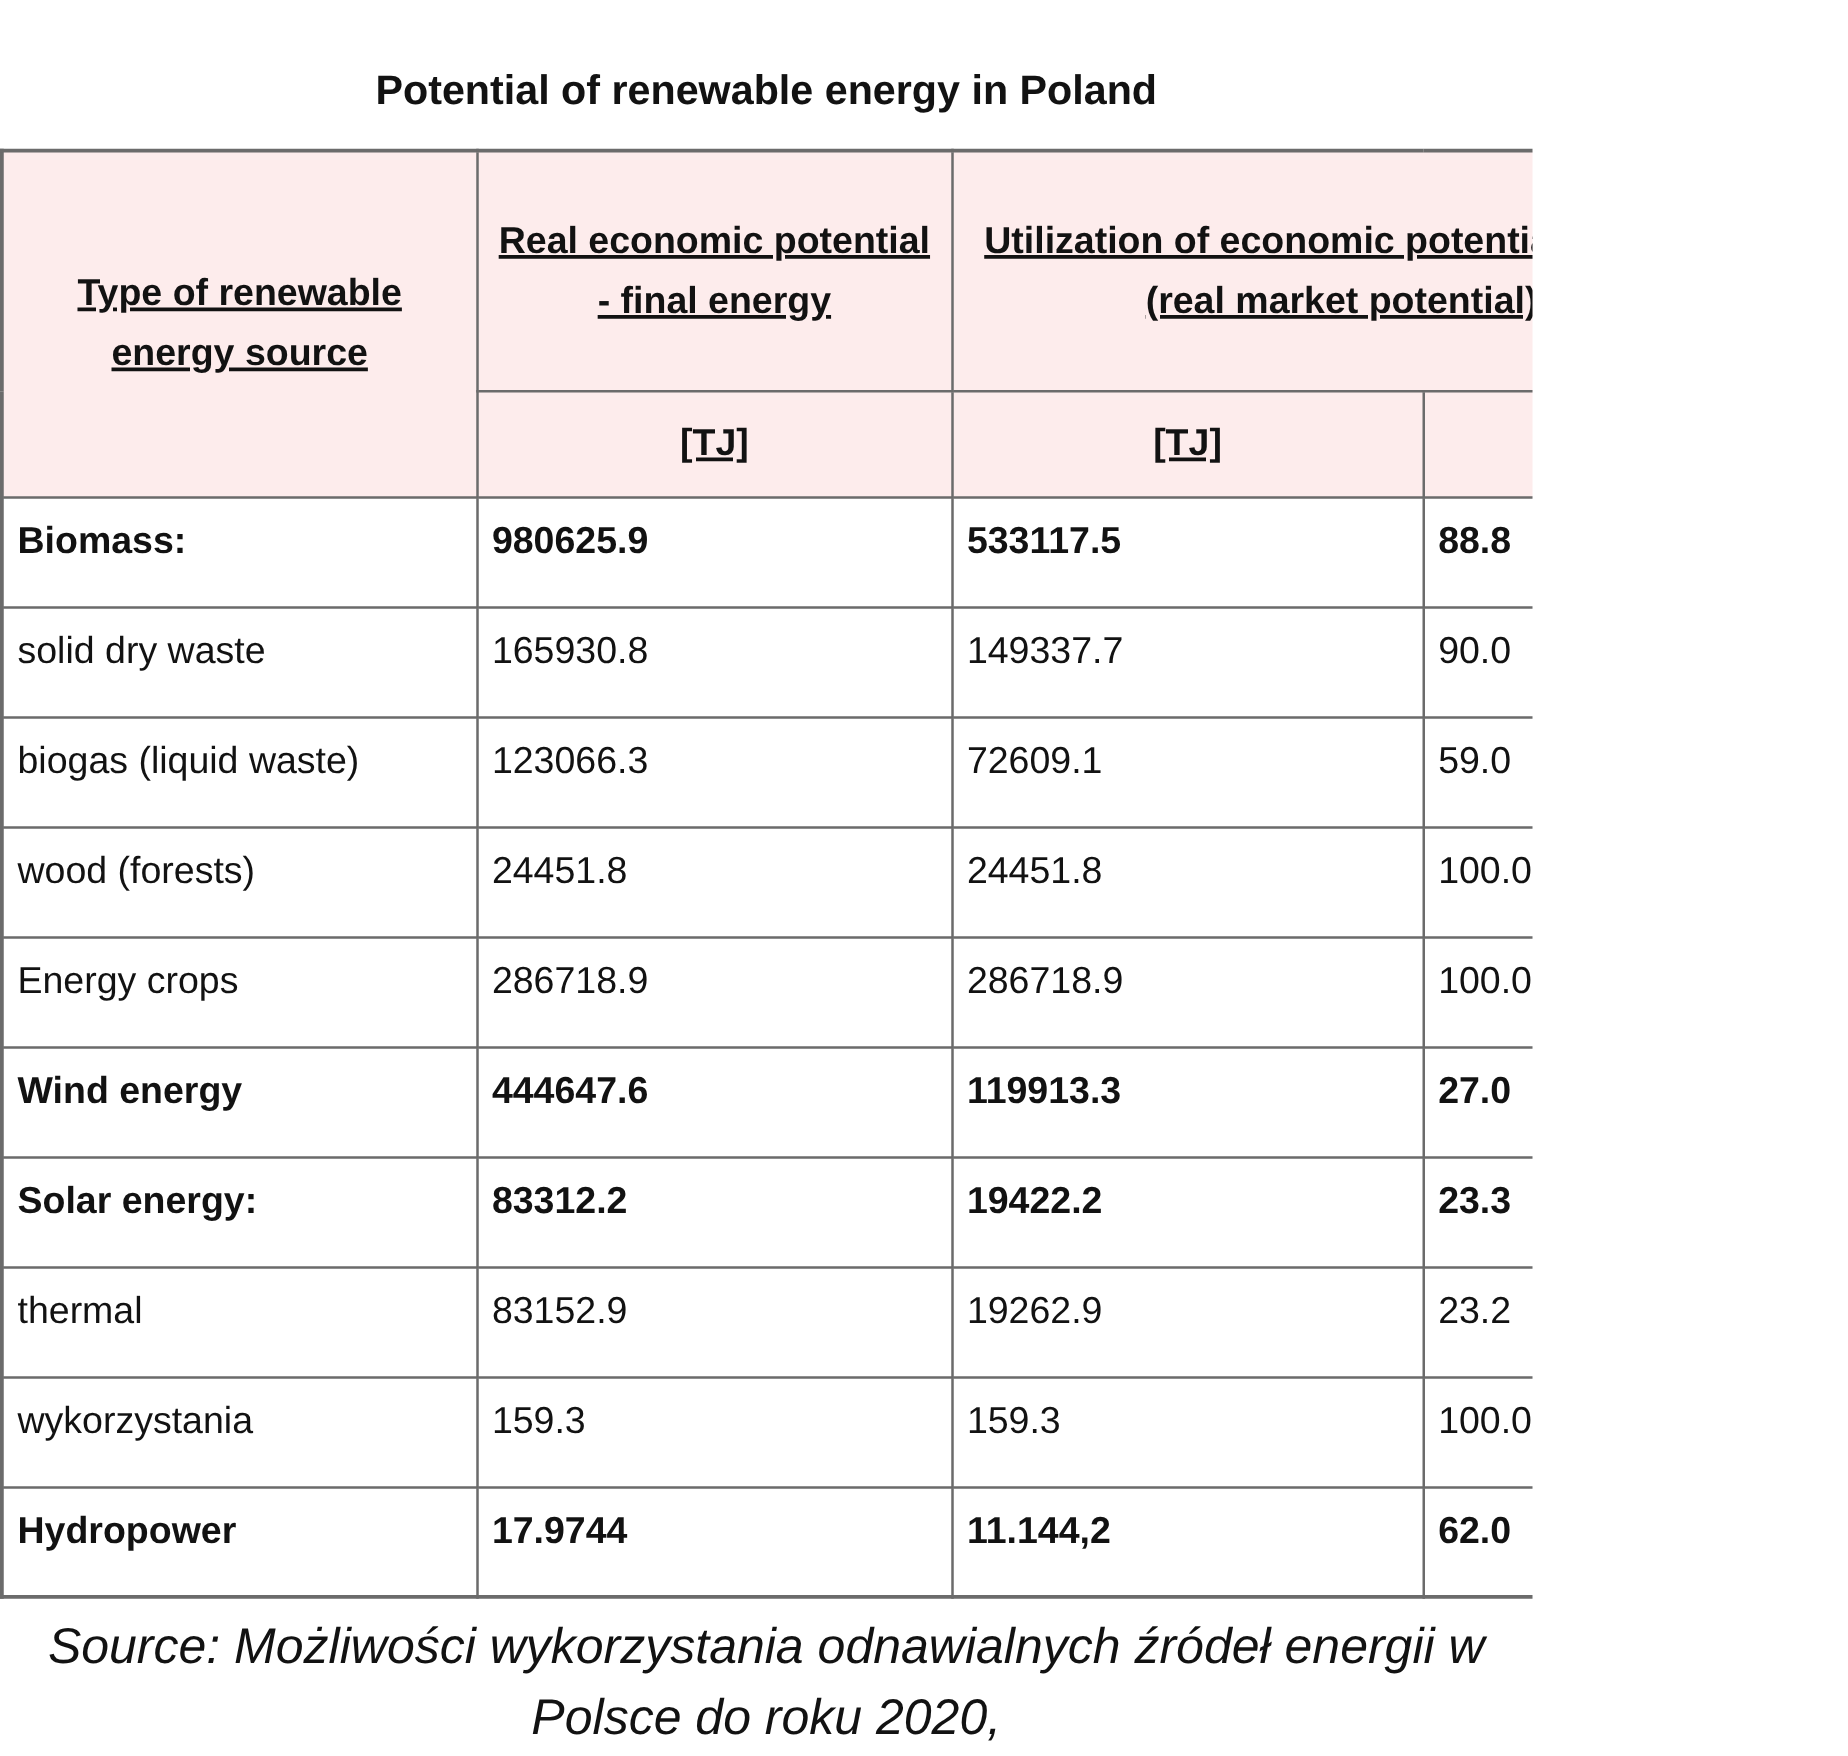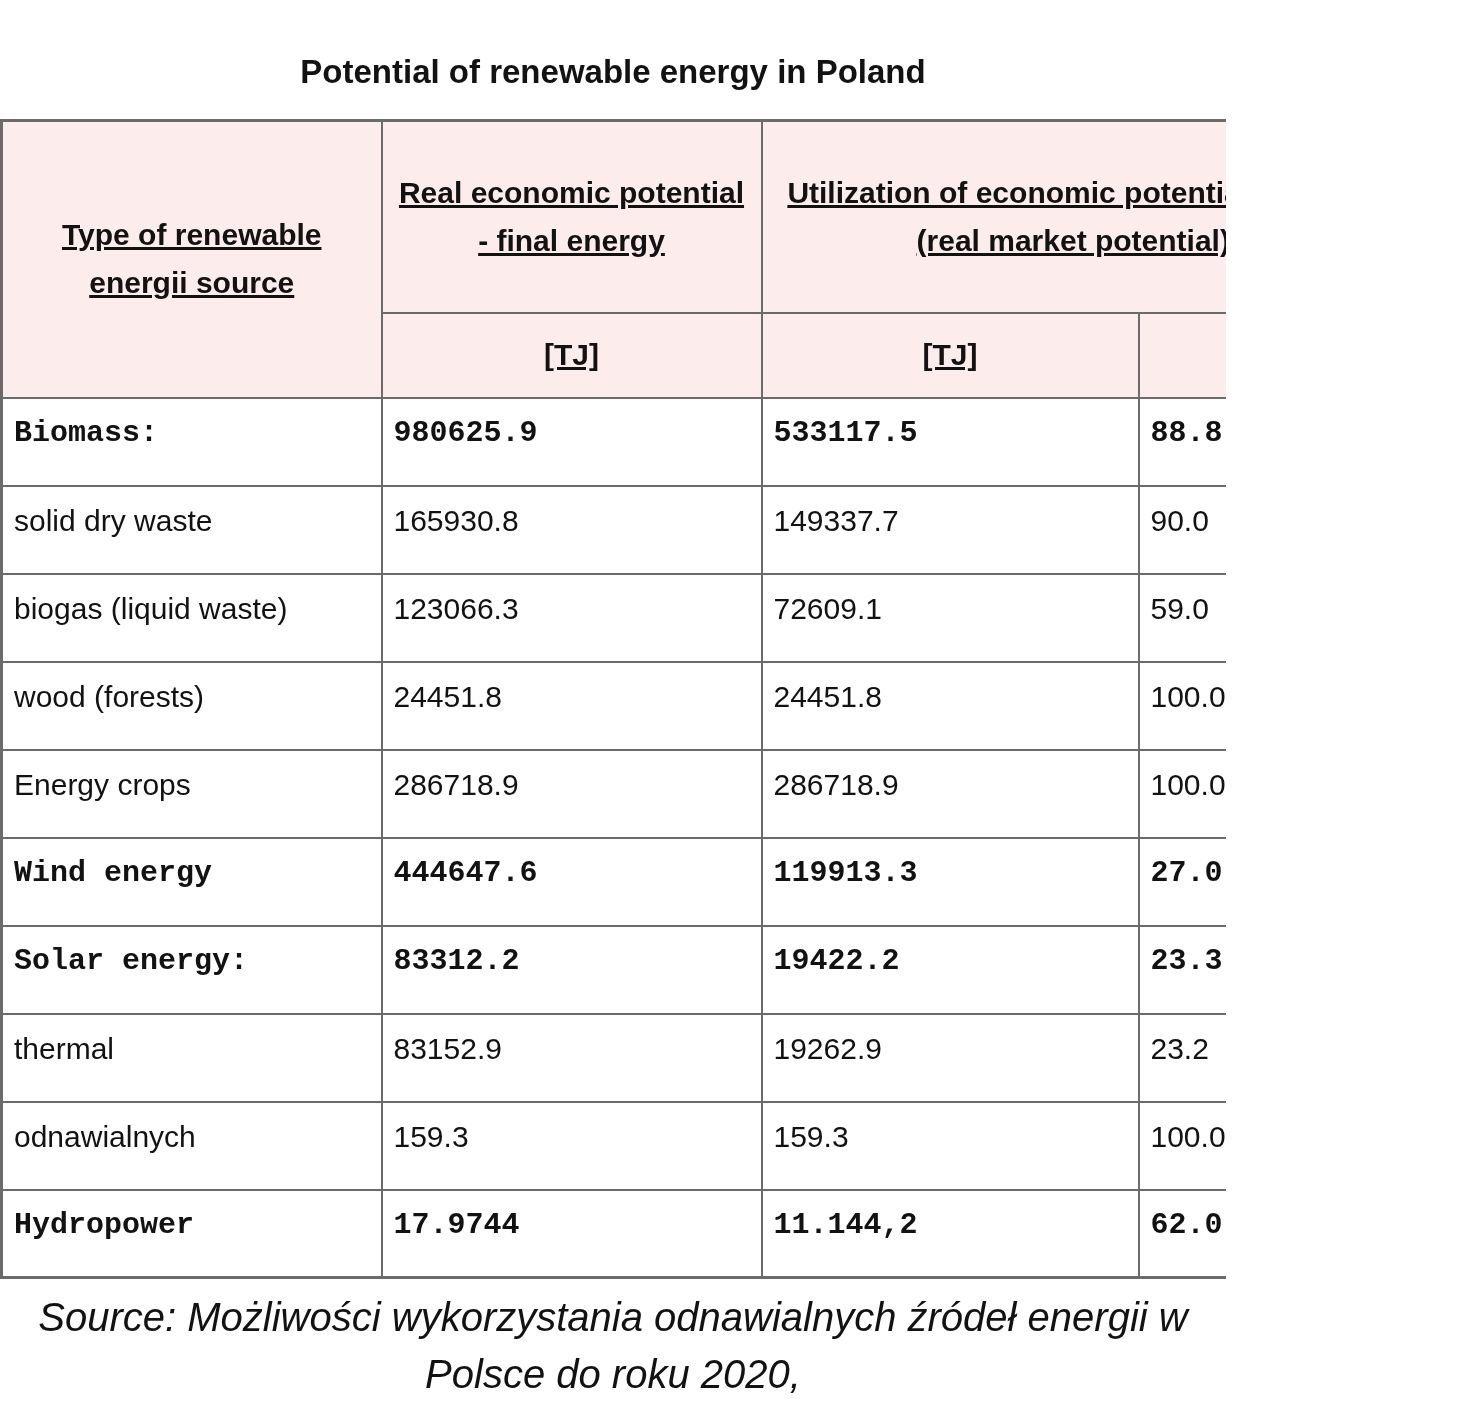--- a/index.html
+++ b/index.html
@@ -59,21 +59,21 @@
   .energy-table tbody tr { height: 88px; }
   .energy-table tbody td {
     background: #ffffff;
     font-size: 30px;
     line-height: 34px;
     vertical-align: top;
     text-align: left;
     padding: 17px 10px 0 11px;
     font-weight: normal;
   }
-  .energy-table tbody tr.bold td { font-weight: bold; font-family: Liberation Mono, monospace; }
+  .energy-table tbody tr.bold td { font-weight: bold; }
 
   .source {
     margin: 10px 30px 0 30px;
     text-align: center;
     font-style: italic;
     font-size: 40px;
     line-height: 57px;
     color: var(--text, #121212);
   }
 </style>
@@ -86,21 +86,21 @@
 
   <table class="energy-table">
     <colgroup>
       <col class="c1">
         <col class="c2">
         <col class="c3">
         <col class="c4">
     </colgroup>
     <thead>
       <tr class="main-row">
-        <th rowspan="2">Type of renewable energii source</th>
+        <th rowspan="2">Type of renewable energy source</th>
         <th>Real economic potential - final energy</th>
         <th colspan="2">Utilization of economic potential in 2020 (real market potential)</th>
       </tr>
       <tr class="units-row">
         <th>[TJ]</th>
         <th>[TJ]</th>
         <th>[%]</th>
       </tr>
     </thead>
     <tbody>
@@ -146,21 +146,21 @@
         <td>19422.2</td>
         <td>23.3</td>
       </tr>
       <tr>
         <td>thermal</td>
         <td>83152.9</td>
         <td>19262.9</td>
         <td>23.2</td>
       </tr>
       <tr>
-        <td>odnawialnych</td>
+        <td>wykorzystania</td>
         <td>159.3</td>
         <td>159.3</td>
         <td>100.0</td>
       </tr>
       <tr class="bold">
         <td>Hydropower</td>
         <td>17.9744</td>
         <td>11.144,2</td>
         <td>62.0</td>
       </tr>

